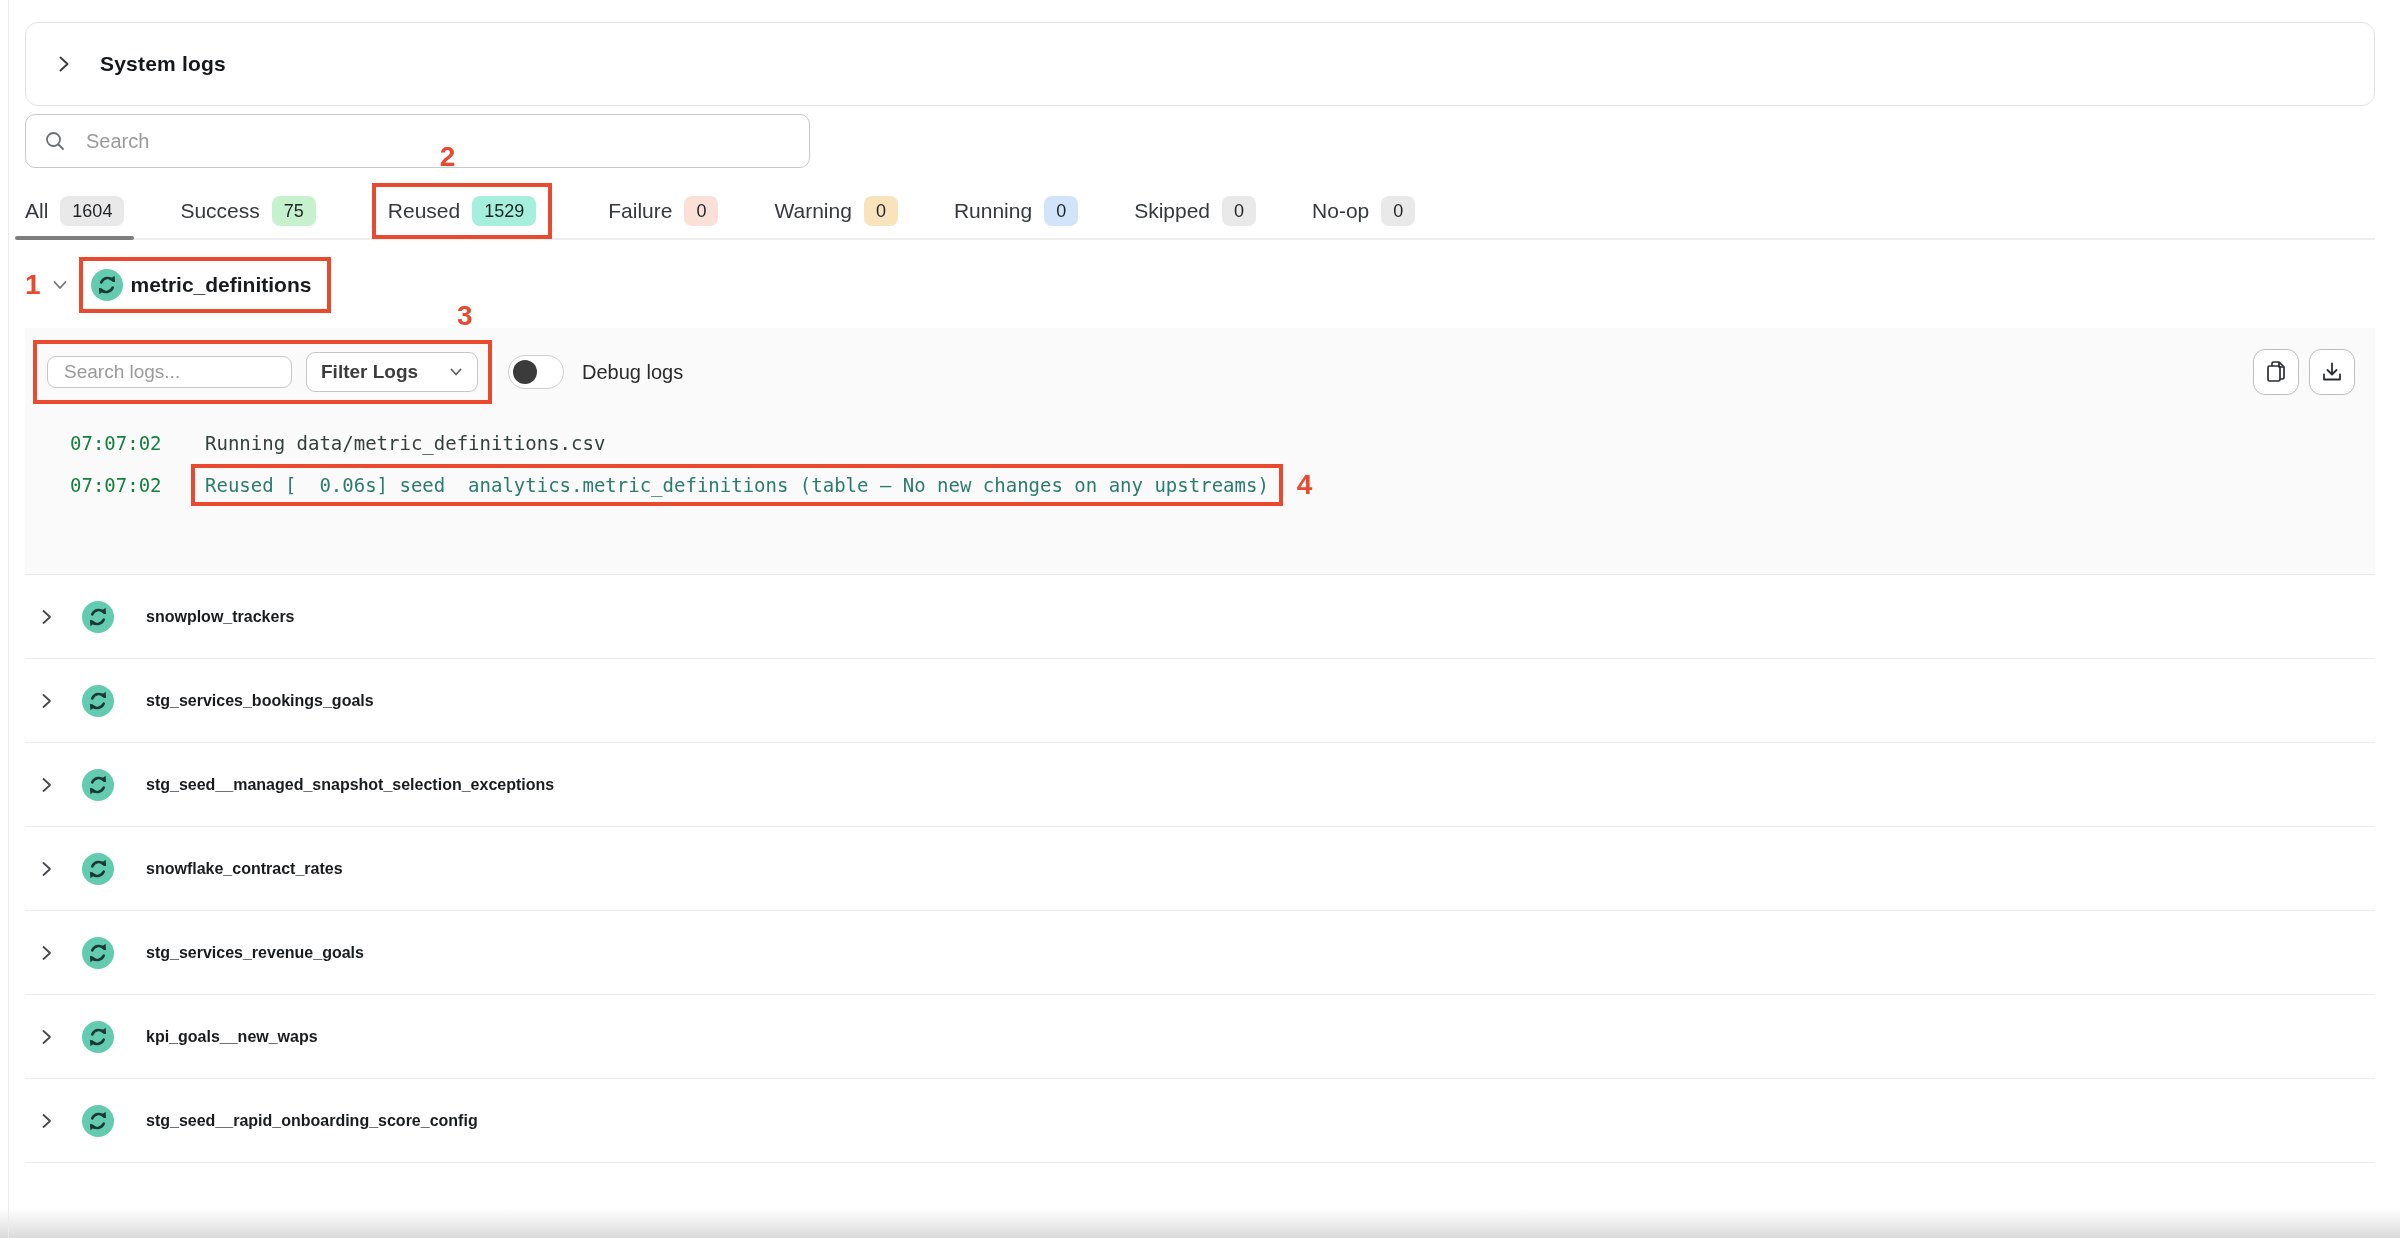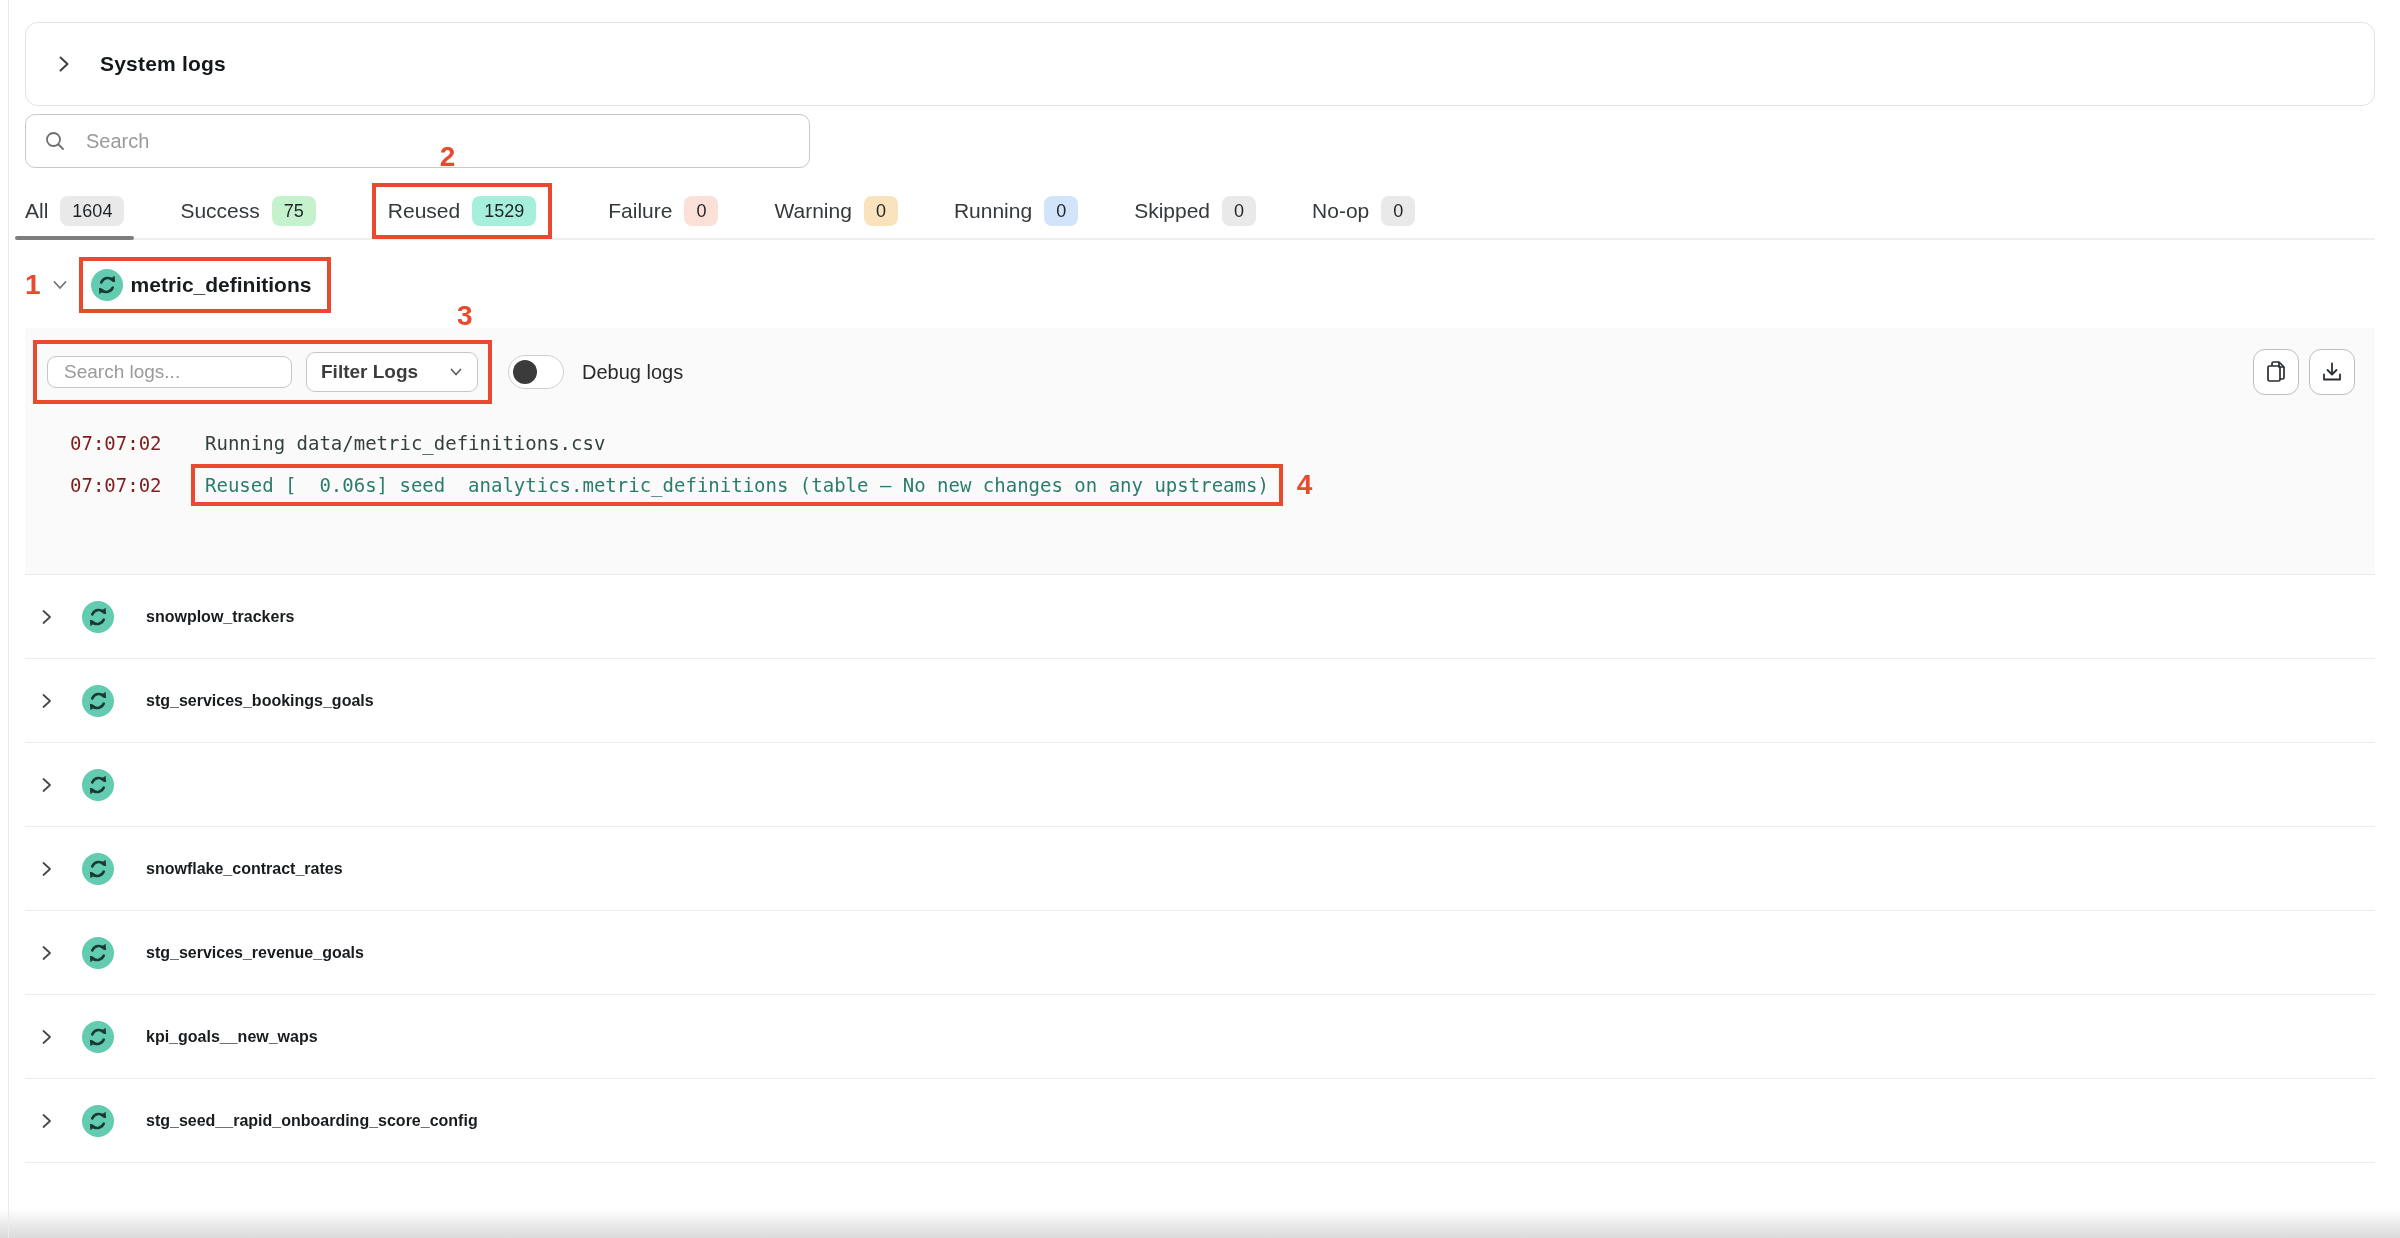--- a/index.html
+++ b/index.html
@@ -102,21 +102,21 @@
   .debug-label{ margin-left:18px; font-size:20px; font-weight:500; color:#2a2a2a; }
   .toolbar-spacer{ flex:1; }
   .icon-btn{
     width:46px; height:46px; border:1px solid #bdbdbd; border-radius:12px; background:#fff;
     display:flex; align-items:center; justify-content:center; cursor:pointer;
   }
   .icon-btn + .icon-btn{ margin-left:10px; }
 
   .log-lines{ margin-top:18px; font-family:"DejaVu Sans Mono","Liberation Mono",monospace; font-size:19px; }
   .log-line{ display:flex; align-items:center; min-height:42px; }
-  .log-time{ color:#7f1d1d; width:120px; margin-left:25px; flex:none; }
+  .log-time{ color:#15803d; width:120px; margin-left:25px; flex:none; }
   .log-msg{ margin-left:15px; white-space:pre; color:#33403e; }
   .log-msg.reused{ color:#2a7d6c; }
   .logmsg-ann-box{ margin-left:1px; padding:6px 10px; display:inline-block; }
   .logmsg-ann-box .log-msg{ margin-left:0; }
   .ann-4{ margin-left:14px; }
 
   
   .run-row{
     height:84px; display:flex; align-items:center;
     border-bottom:1px solid #ececec; padding-left:14px; cursor:pointer; background:#fff;
@@ -329,20 +329,21 @@
             <g stroke="#1c3833" stroke-width="2.6" fill="none" stroke-linecap="round">
               <path d="M10.2 13.4 A 7.2 7.2 0 0 1 22.4 11.6"></path>
               <path d="M21.8 18.6 A 7.2 7.2 0 0 1 9.6 20.4"></path>
             </g>
             <g fill="#1c3833">
               <polygon points="23.6,6.8 24.1,13.2 18.3,10.8"></polygon>
               <polygon points="8.4,25.2 7.9,18.8 13.7,21.2"></polygon>
             </g>
           </svg>
         </span>
+      <span class="run-name">stg_seed__managed_snapshot_selection_exceptions</span>
     </div>
     <div class="run-row">
       <span class="chev">
           <svg width="15" height="18" viewBox="0 0 15 18">
             <path d="M4.5 3 L11 9 L4.5 15" fill="none" stroke="#45494d" stroke-width="1.8" stroke-linecap="round" stroke-linejoin="round"></path>
           </svg>
         </span>
       <span class="sync-badge">
           <svg width="32" height="32" viewBox="0 0 32 32">
             <circle cx="16" cy="16" r="16" fill="#63cbb0"></circle>

